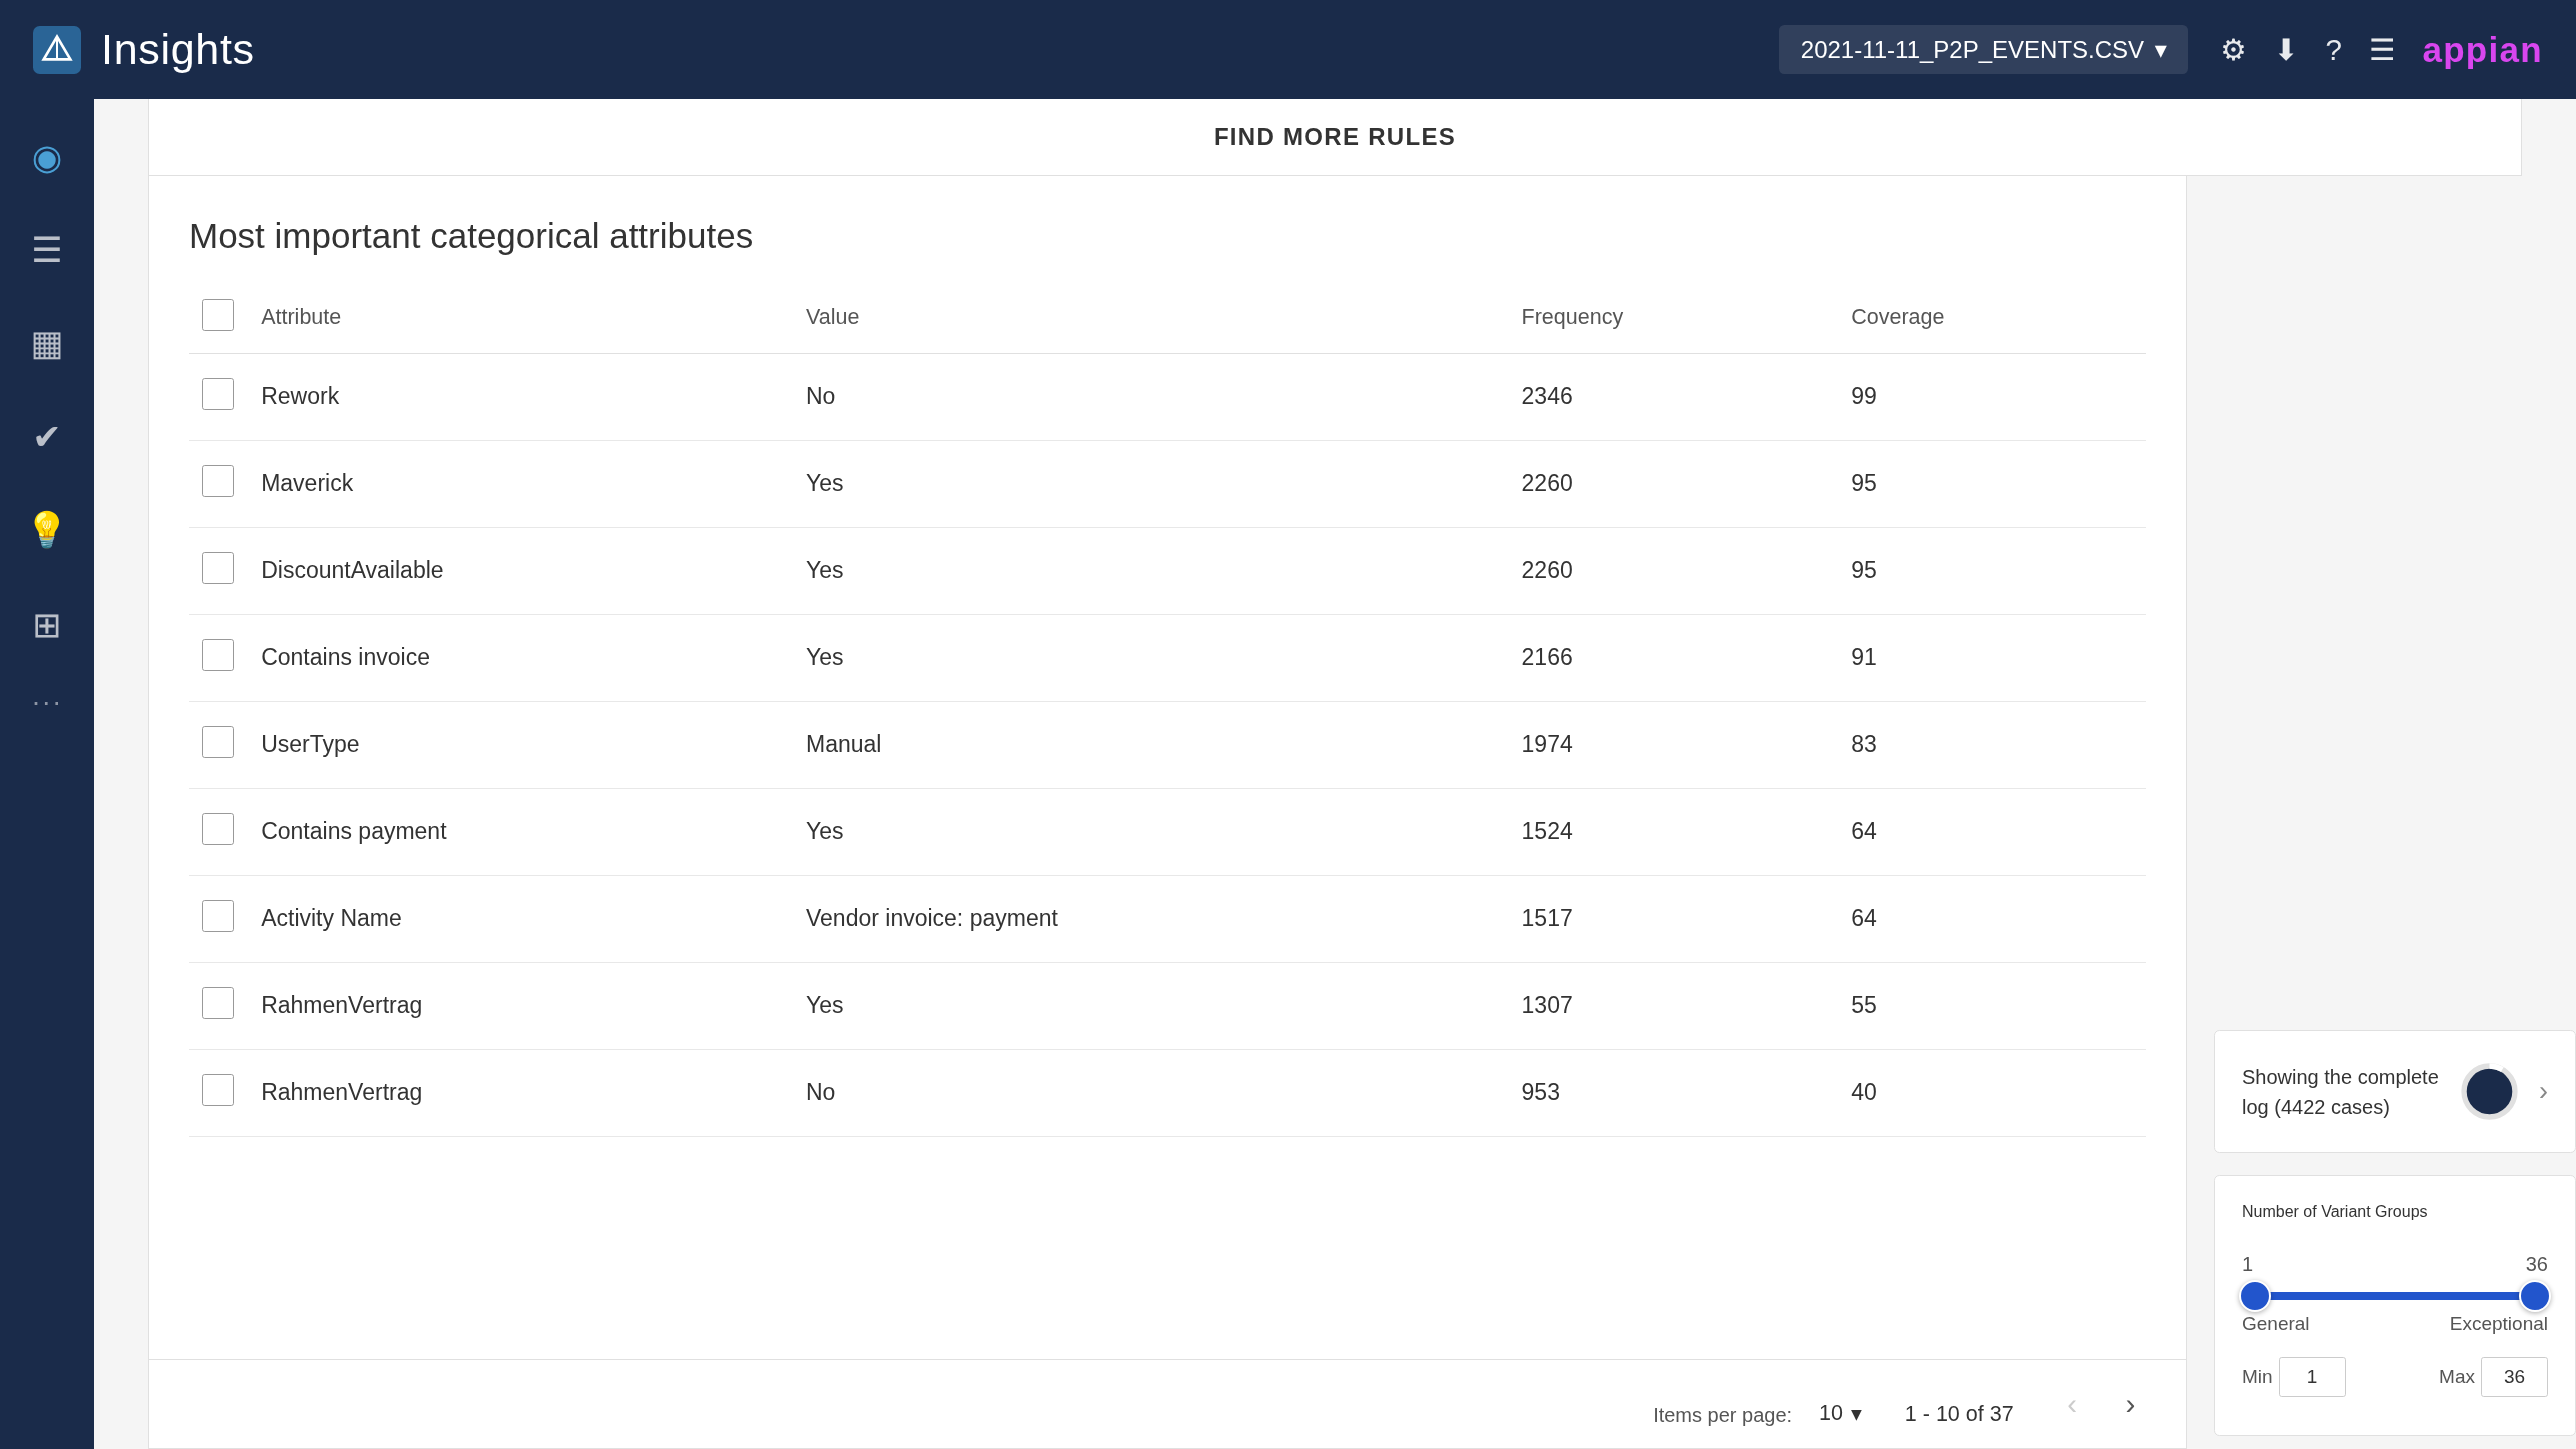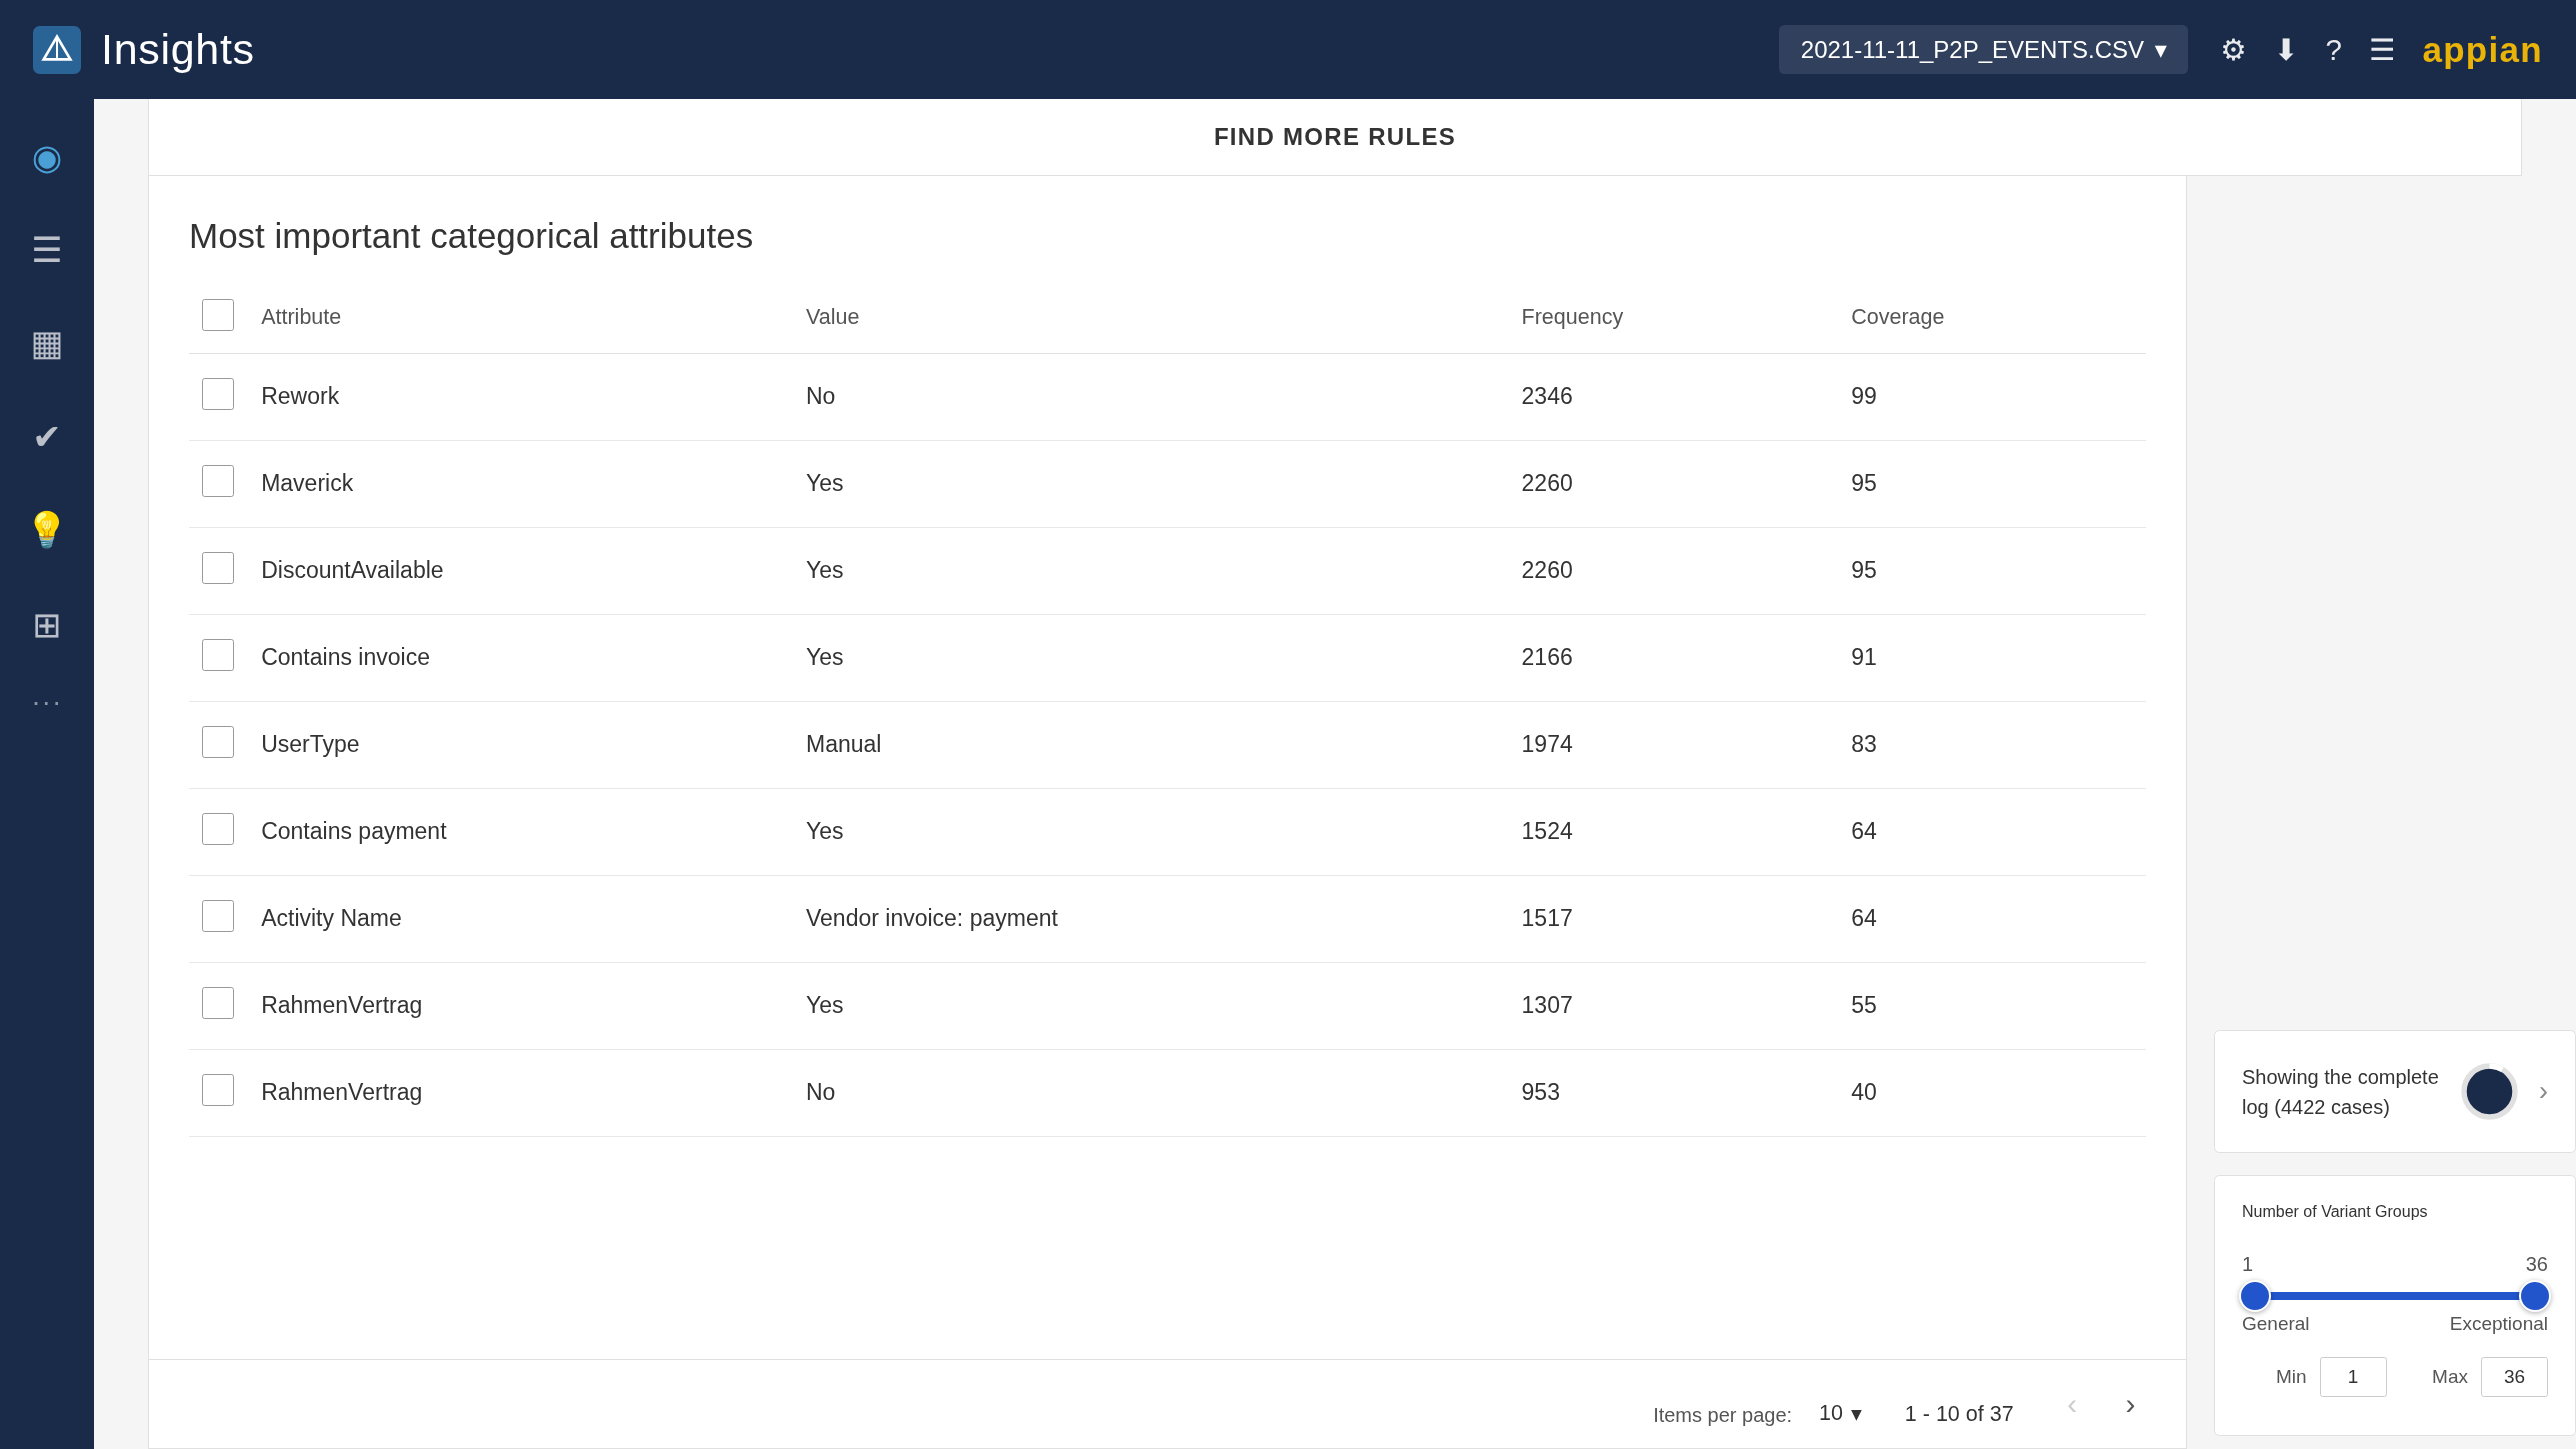--- a/index.html
+++ b/index.html
@@ -57,21 +57,21 @@
       align-items: center;
       gap: 27px;
     }
     .header-icon {
       color: white;
       font-size: 29.5px;
       cursor: pointer;
       opacity: 0.9;
     }
     .appian-logo {
-      color: #eab308;
+      color: #d946ef;
       font-size: 35px;
       font-weight: bold;
       letter-spacing: 1.3px;
     }
 
     
     .main-layout {
       display: flex;
       flex: 1;
       overflow: hidden;
@@ -331,23 +331,22 @@
     .slider-labels-bottom {
       display: flex;
       justify-content: space-between;
       font-size: 19px;
       color: #555;
       margin-top: 13.4px;
     }
     .slider-minmax {
       display: flex;
       align-items: center;
-      gap: 13px;
+      gap: 6px;
       margin-top: 21.5px;
-      margin-left: 34px;
     }
     .slider-minmax-label {
       font-size: 19px;
       color: #555;
     }
     .slider-minmax-input {
       width: 67px;
       border: 0.7px solid #ccc;
       border-radius: 2.7px;
       padding: 8px 10.7px;

